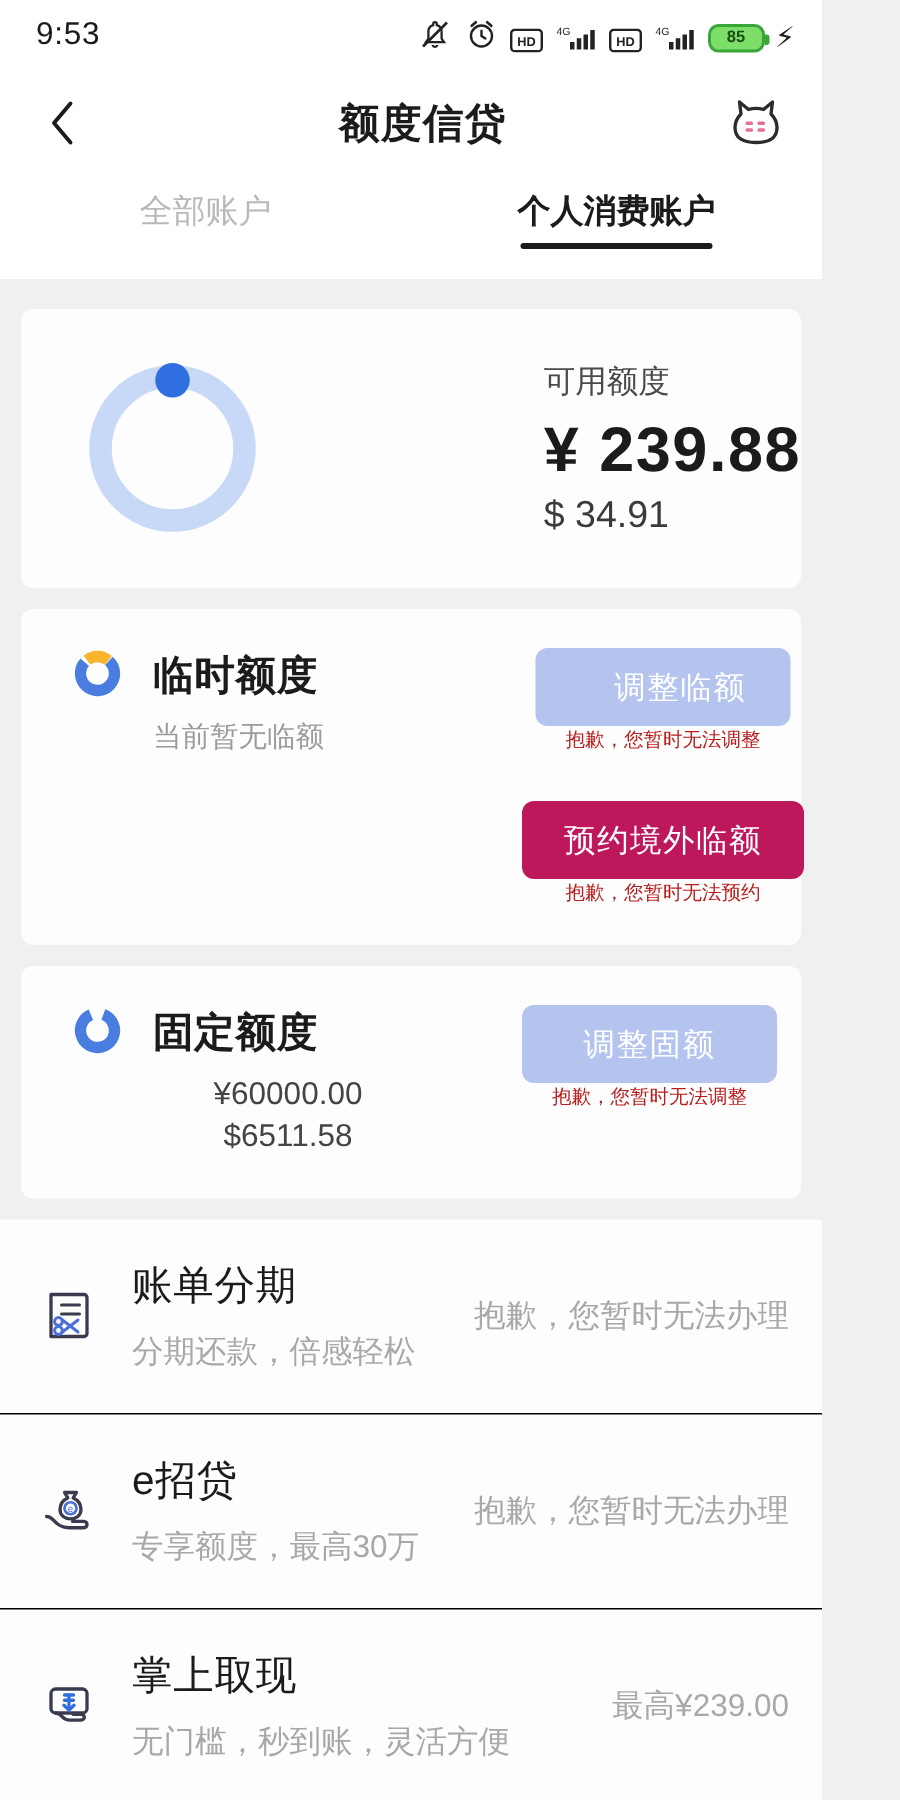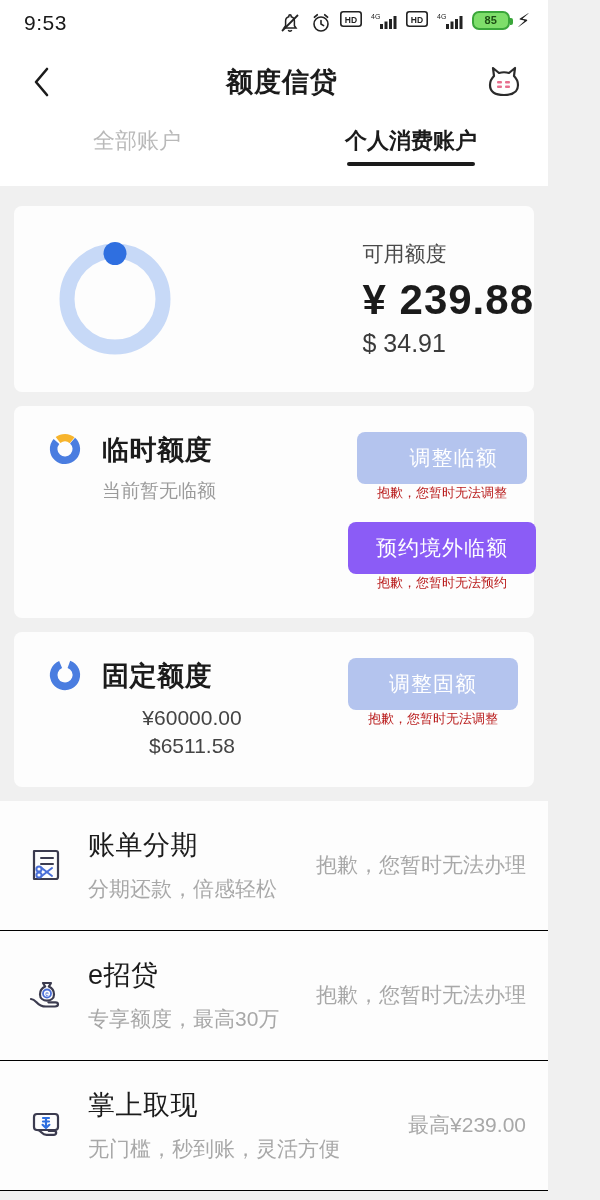--- a/index.html
+++ b/index.html
@@ -11,21 +11,21 @@
   }
   .screen { width: 548px; height: 1200px; position: relative; background: #f0f0f0; }
 
   
   .statusbar {
     height: 46px; background: #ffffff;
     display: flex; align-items: center; justify-content: space-between;
     padding: 0 18px 0 24px;
   }
   .status-time { font-size: 21px; color: #1a1a1a; letter-spacing: .5px; }
-  .status-icons { display: flex; align-items: flex-start; gap: 7px; }
+  .status-icons { display: flex; align-items: flex-end; gap: 7px; }
   .si { display: block; }
   .battery {
     width: 38px; height: 19px; border: 2px solid #3aa63a; border-radius: 7px;
     position: relative; display: flex; align-items: center; justify-content: center;
     background: #7ede6a;
   }
   .battery::after {
     content: ""; position: absolute; right: -5px; top: 5px;
     width: 3px; height: 7px; background: #3aa63a; border-radius: 0 2px 2px 0;
   }
@@ -81,21 +81,21 @@
   .credit-sub { font-size: 19px; color: #9b9b9b; margin-top: 10px; margin-left: 54px; }
   .credit-amounts { margin-top: 10px; margin-left: 54px; text-align: center; width: 180px; }
   .credit-amount { font-size: 21px; color: #444; line-height: 1.35; }
   .credit-right { flex: 1; display: flex; flex-direction: column; align-items: center; }
   .btn-disabled {
     width: 170px; height: 52px; border-radius: 8px;
     display: flex; align-items: center; justify-content: center;
     color: #ffffff; font-size: 21px; letter-spacing: 1px;
   }
   .btn-adjust-temp { background: #b4c4ee; padding-left: 23px; }
-  .btn-overseas { background: #8b5cf6; width: 188px; }
+  .btn-overseas { background: #be185d; width: 188px; margin-top: 12px; }
   .btn-adjust-fixed { background: #b4c4ee; }
   .btn-note { font-size: 13px; color: #b91c1c; }
   .btn-gap { height: 20px; }
 
   
   .list { background: #fdfdfd; margin-top: 10px; }
   .list-item {
     height: 130px; display: flex; align-items: center;
     padding: 0 22px 0 18px; border-bottom: 1px solid #000000;
   }

